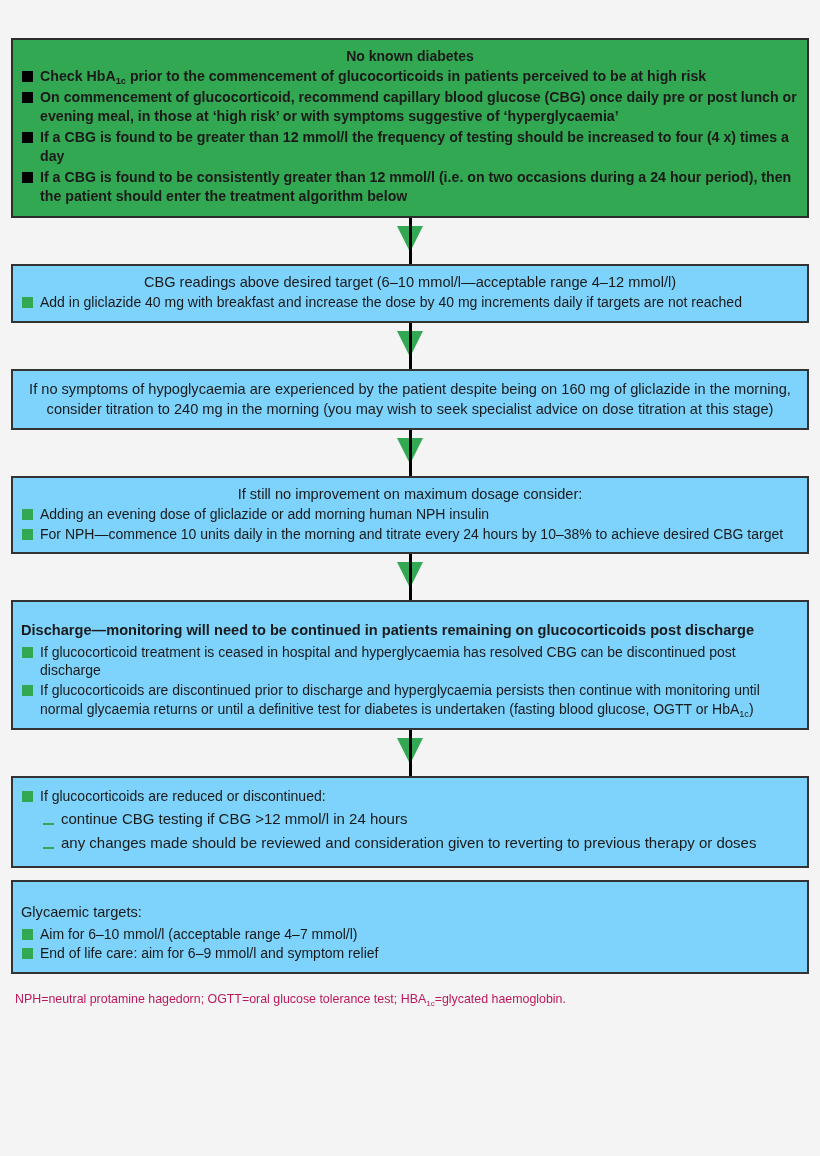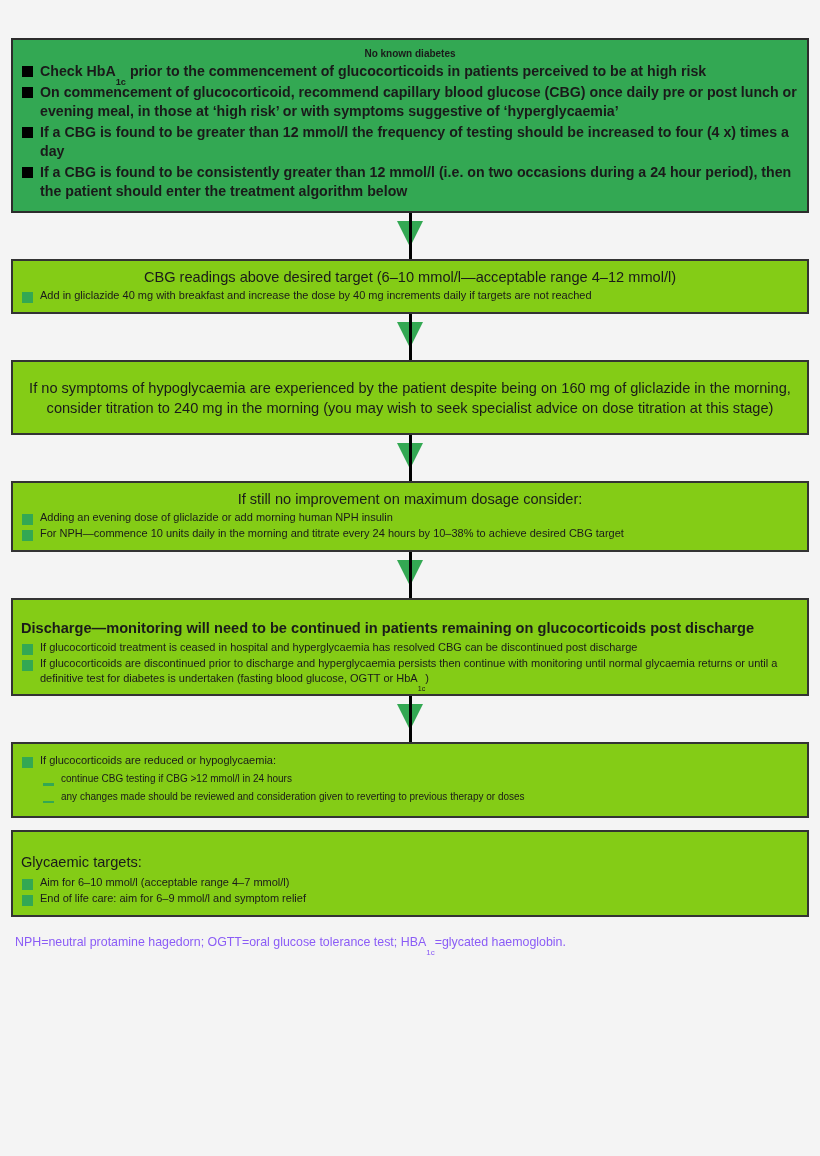--- a/index.html
+++ b/index.html
@@ -22,21 +22,21 @@
     top: 0;
     width: 820px;
     box-sizing: border-box;
     padding: 38px 11px 0 11px;
   }
 
   
   .box {
     box-sizing: border-box;
     border: 2px solid #333333;
-    background: #84cc16;
+    background: #7dd3fc;
     width: 798px;
     position: relative;
   }
   .box.green {
     background: #33a853;
     border-color: #2c2c2c;
   }
 
   .box-pad {
     padding: 7px 8px 8px 8px;
@@ -44,41 +44,41 @@
 
   
   .title-line {
     text-align: center;
     font-size: 14.6px;
     line-height: 1.32;
     margin: 0 0 1px 0;
   }
   .box.green .title-line {
     font-weight: bold;
-    font-size: 10px;
+    font-size: 14px;
   }
   .plain-center {
     text-align: center;
     font-size: 14.6px;
     line-height: 1.35;
     margin: 0;
   }
   .head-bold {
     font-weight: bold;
     font-size: 14.6px;
     line-height: 1.32;
     margin: 12px 0 2px 0;
     text-align: left;
   }
 
   
   .blt {
     display: flex;
     align-items: flex-start;
-    font-size: 11px;
+    font-size: 14px;
     line-height: 1.34;
     margin: 1px 0;
   }
   .box.green .blt {
     font-weight: bold;
     font-size: 14.2px;
     line-height: 1.36;
     margin: 1.5px 0;
   }
   .mk {
@@ -92,38 +92,38 @@
     background: #000000;
     width: 11px;
     height: 11px;
     margin-top: 4px;
   }
   .blt .txt { flex: 1 1 auto; }
 
   
   .sub {
     display: flex;
-    align-items: flex-end;
-    font-size: 10px;
+    align-items: center;
+    font-size: 15px;
     line-height: 1.34;
     margin: 4px 0 4px 22px;
   }
   .dash {
     flex: 0 0 auto;
     width: 11px;
     height: 2.5px;
     background: #33a853;
     margin: 9px 7px 0 0;
   }
 
   sub {
     font-size: 0.65em;
     vertical-align: baseline;
     position: relative;
-    top: 9px;
+    top: 3px;
   }
 
   
   .conn {
     position: relative;
     height: 46px;
     width: 798px;
   }
   .conn .tri {
     position: absolute;
@@ -147,21 +147,21 @@
     z-index: 2;
   }
 
   
   .gap-plain { height: 12px; }
 
   .footnote {
     font-size: 12.4px;
     line-height: 1.3;
     margin: 17px 0 0 4px;
-    color: #8b5cf6;
+    color: #be185d;
   }
 </style>
 </head>
 <body>
 
 <div id="flow">
 
   <div class="box green">
     <div class="box-pad">
       <p class="title-line">No known diabetes</p>
@@ -204,21 +204,21 @@
       </div>
     </div>
   </div>
 
   <div class="conn">
     <div class="tri"></div>
     <div class="stem-top"></div>
   </div>
 
   <div class="box">
-    <div class="box-pad" style="padding-top:9px;padding-bottom:14px;margin-top:8px;">
+    <div class="box-pad" style="padding-top:9px;padding-bottom:8px;">
       <p class="plain-center">If no symptoms of hypoglycaemia are experienced by the patient despite being on 160 mg of gliclazide in the morning, consider titration to 240 mg in the morning (you may wish to seek specialist advice on dose titration at this stage)</p>
     </div>
   </div>
 
   <div class="conn">
     <div class="tri"></div>
     <div class="stem-top"></div>
   </div>
 
   <div class="box">
@@ -256,21 +256,21 @@
 
   <div class="conn">
     <div class="tri"></div>
     <div class="stem-top"></div>
   </div>
 
   <div class="box">
     <div class="box-pad" style="padding-top:8px;padding-bottom:9px;">
       <div class="blt">
         <span class="mk"></span>
-        <span class="txt">If glucocorticoids are reduced or hypoglycaemia:</span>
+        <span class="txt">If glucocorticoids are reduced or discontinued:</span>
       </div>
       <div class="sub">
         <span class="dash"></span>
         <span class="txt">continue CBG testing if CBG &gt;12 mmol/l in 24 hours</span>
       </div>
       <div class="sub">
         <span class="dash"></span>
         <span class="txt">any changes made should be reviewed and consideration given to reverting to previous therapy or doses</span>
       </div>
     </div>

